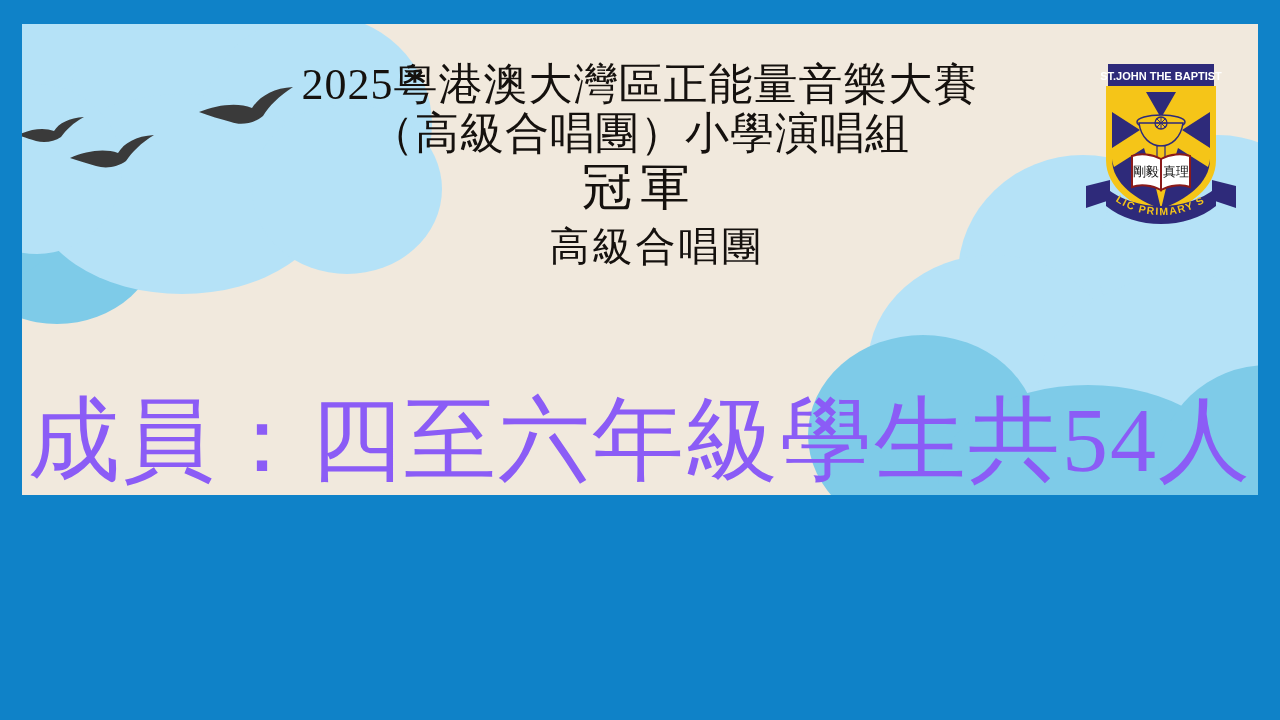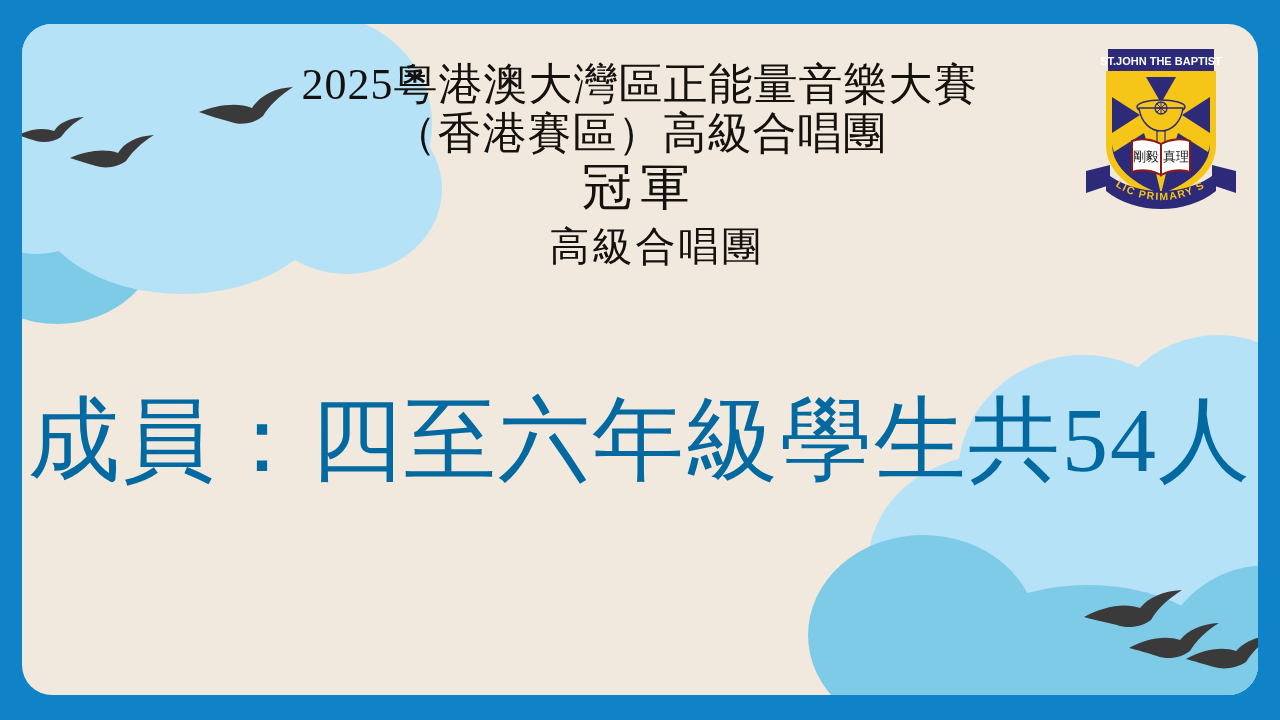--- a/index.html
+++ b/index.html
@@ -6,22 +6,22 @@
   body{
     width:1280px;height:720px;overflow:hidden;
     background:#0f82c8;
     font-family:"Liberation Serif", serif;
   }
   #slide{
     position:relative;width:1280px;height:720px;overflow:hidden;background:#0f82c8;
   }
   
   #panel{
-    position:absolute;left:22px;top:24px;width:1236px;height:671px;
-    background:#f1e9dd;overflow:hidden;border-radius:30px;
+    position:absolute;left:22px;top:24px;width:1236px;height:471px;
+    background:#f1e9dd;overflow:hidden;
   }
 
   
   .cloudgrp{position:absolute;}
   .blob{position:absolute;border-radius:50%;}
   .lt{background:#b5e2f7;}
   .md{background:#7ecbe8;}
 
   
   #cl-tl{left:-70px;top:-60px;width:520px;height:420px;}
@@ -45,28 +45,28 @@
     white-space:nowrap;
   }
   #t-champ{
     font-size:50px;margin-top:0;letter-spacing:8px;
   }
   #t-choir{
     font-size:40px;margin-top:10px;letter-spacing:3px;margin-left:34px;
   }
   #mainline{
     position:absolute;left:0;right:0;top:370px;text-align:center;
-    color:#0369a1;
+    color:#8b5cf6;
     font-family:"Liberation Serif", serif;
     font-size:92px;font-weight:400;letter-spacing:2px;
     white-space:nowrap;line-height:1;
   }
 
   
-  #crest{position:absolute;right:22px;top:21px;width:150px;height:175px;}
+  #crest{position:absolute;right:22px;top:36px;width:150px;height:175px;}
   #crest svg{display:block;width:150px;height:175px;}
 </style>
 </head>
 <body>
 
 <div id="slide">
 
   <div id="panel">
 
     <div class="cloudgrp" id="cl-tl2">
@@ -121,21 +121,21 @@
       </svg>
     </div>
     <div class="bird" style="left:1162px;top:610px;">
       <svg width="96" height="38" viewBox="0 0 96 38">
         <path d="M2 25 C18 16,37 12,52 17 C60 8,73 2,90 1 C77 9,68 18,62 28 C53 34,40 36,30 33 C20 30,9 27,2 25 Z" fill="#3a3a3a"></path>
       </svg>
     </div>
 
     <div id="titleblock">
       <div class="t-line">2025粵港澳大灣區正能量音樂大賽</div>
-      <div class="t-line">（香港賽區）高級合唱團</div>
+      <div class="t-line">（高級合唱團）小學演唱組</div>
       <div class="t-line" id="t-champ">冠軍</div>
       <div class="t-line" id="t-choir">高級合唱團</div>
     </div>
 
     <div id="mainline">成員：四至六年級學生共54人</div>
 
     <div id="crest">
       <svg viewBox="0 0 150 175" xmlns="http://www.w3.org/2000/svg">
 
         <rect x="22" y="4" width="106" height="22" fill="#2e2a7a"></rect>

